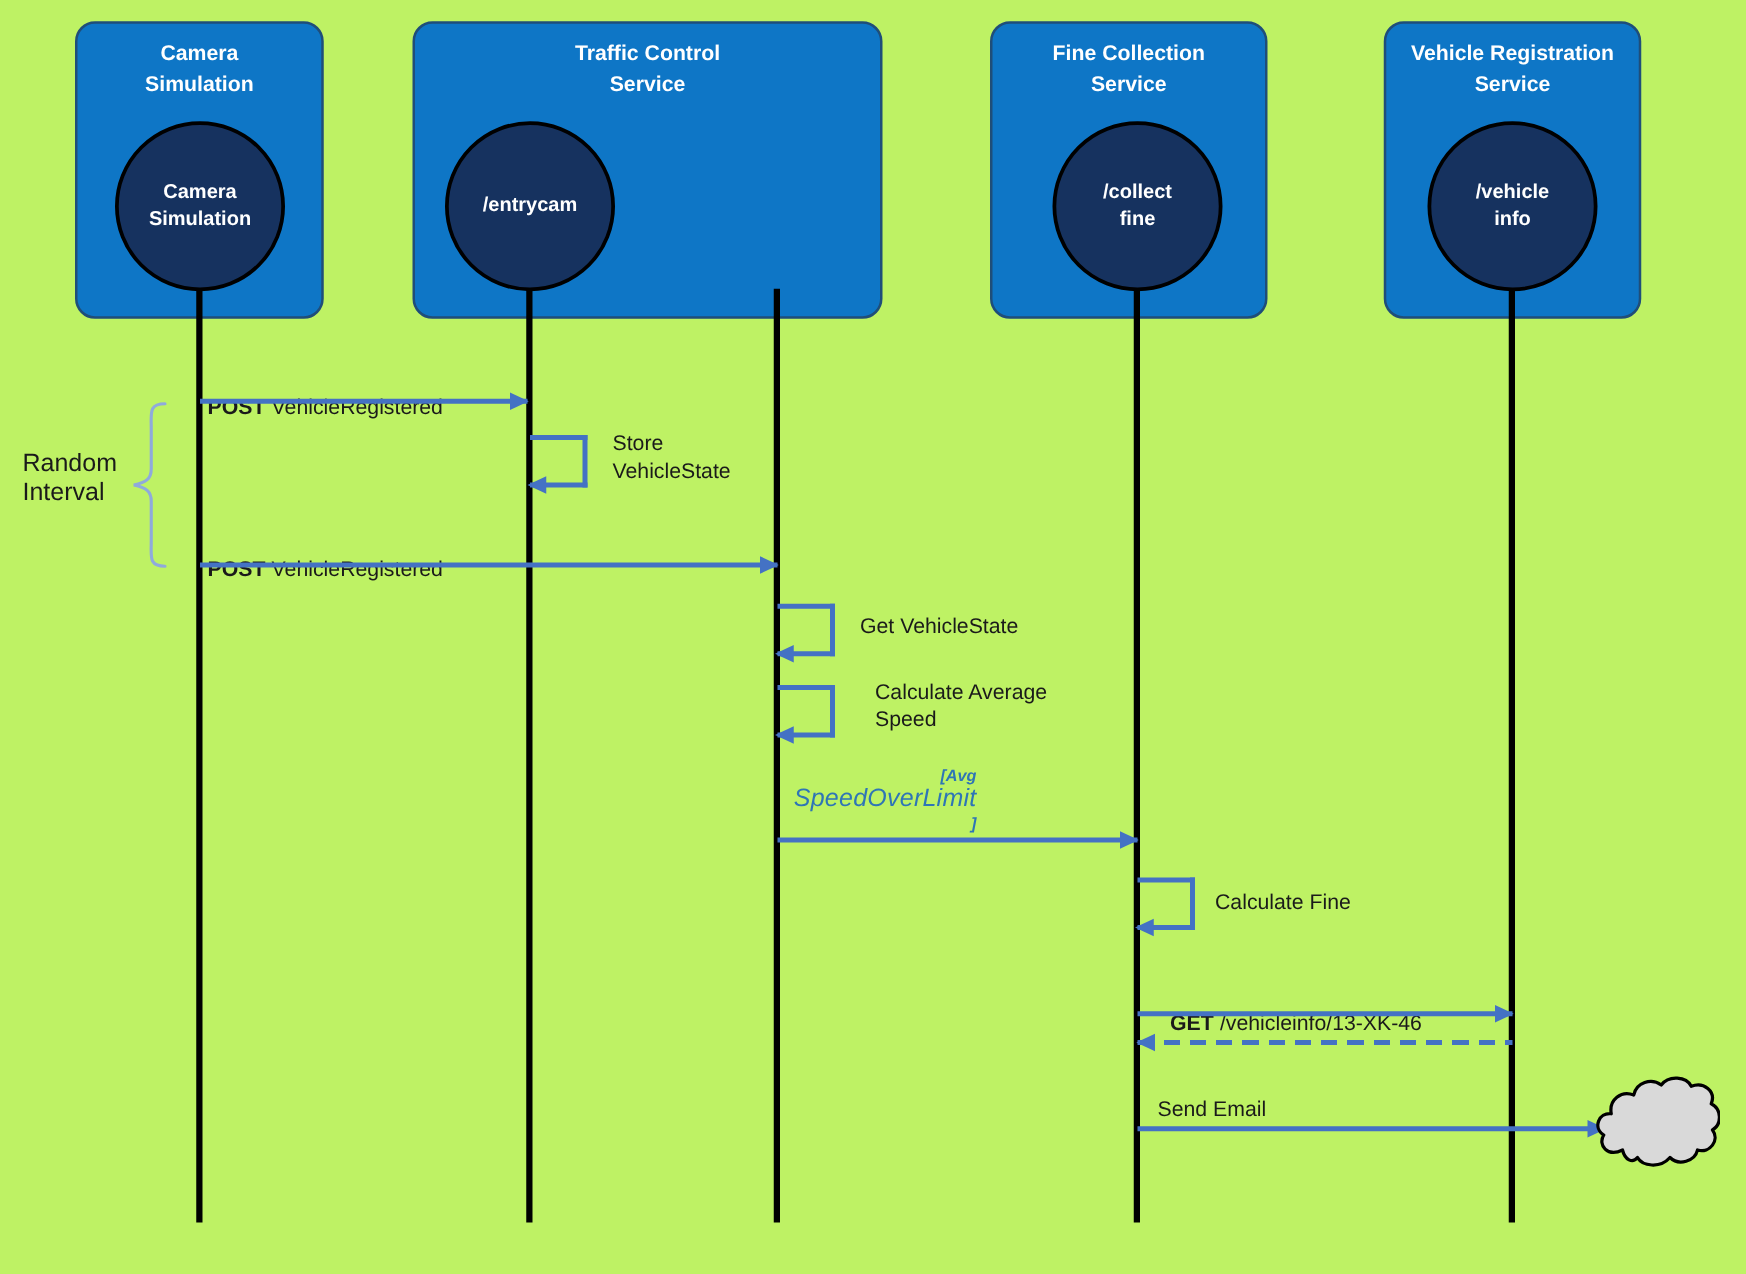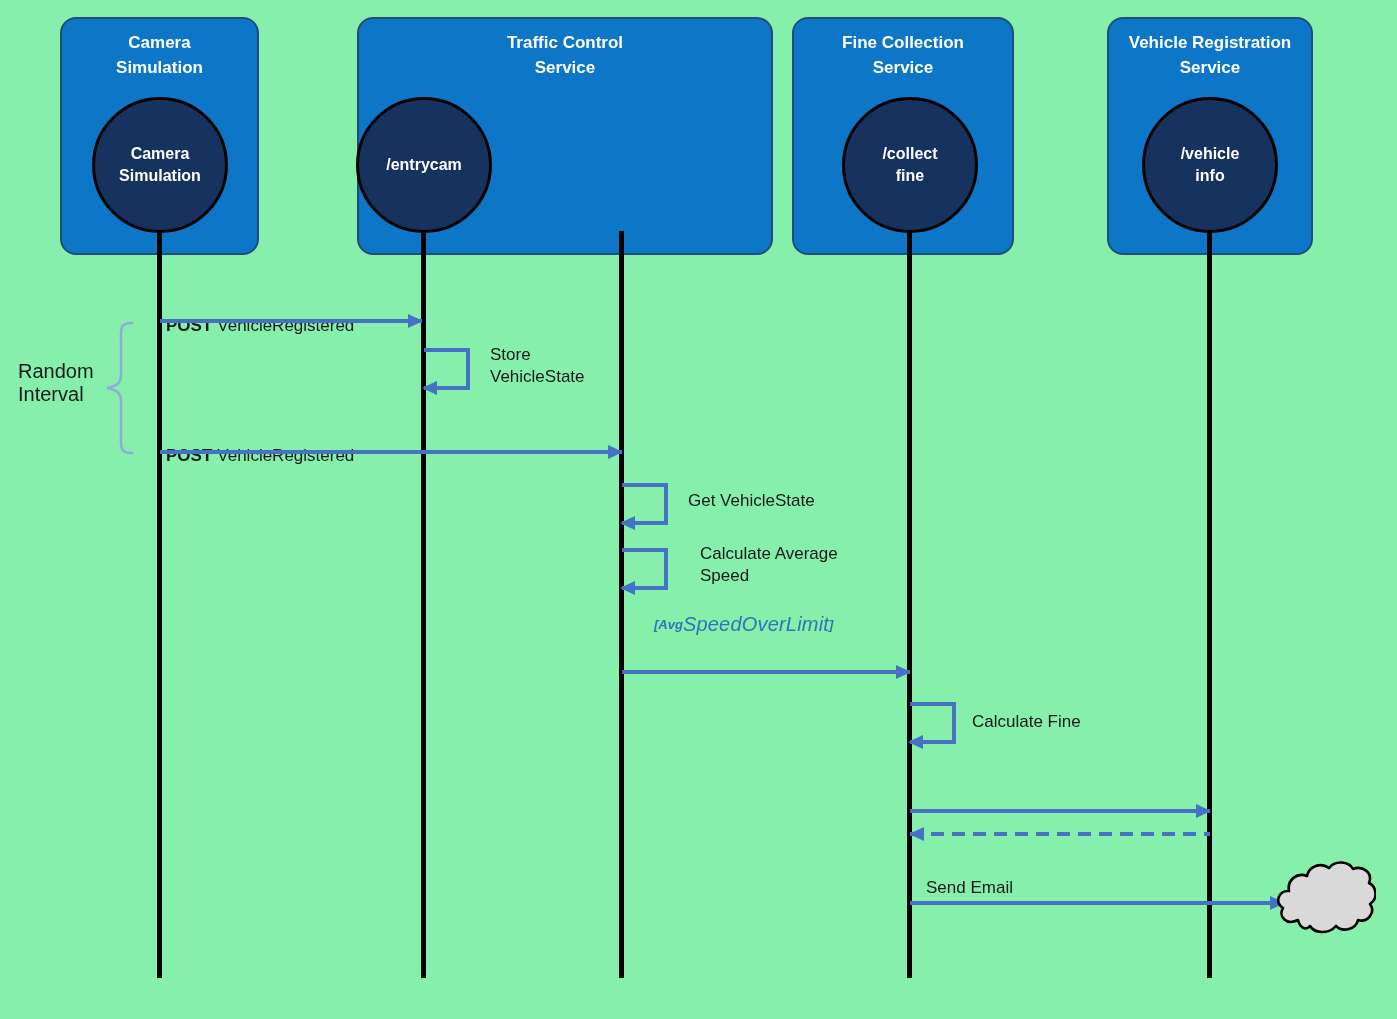--- a/index.html
+++ b/index.html
@@ -3,21 +3,21 @@
 <meta charset="utf-8">
 <style>
   * { margin: 0; padding: 0; box-sizing: border-box; }
   html, body { background: #ffffff; }
   body { font-family: "Liberation Sans", "DejaVu Sans", sans-serif; }
 
   .canvas {
     position: relative;
     width: 1397px;
     height: 1019px;
-    background: #86efac;
+    background: #bef264;
     overflow: hidden;
   }
 
   
   .service-box {
     position: absolute;
     top: 17px;
     height: 238px;
     background: #0E76C6;
     border: 2px solid #1F4E79;
@@ -125,43 +125,44 @@
     left: 18px;
     top: 360px;
     font-size: 20px;
     line-height: 23px;
     color: #1a1a1a;
     white-space: pre-line;
   }
 
   .guard-label {
     position: absolute;
-    left: 654px;
+    left: 635px;
     top: 613px;
     color: #2E75B6;
     font-style: italic;
     display: flex;
-    align-items: center;
+    align-items: flex-end;
+    flex-direction: column;
   }
   .guard-label .g-small { font-size: 13px; font-weight: 600; }
   .guard-label .g-main  { font-size: 20px; letter-spacing: 0.2px; }
 
   .brace-wrap { position: absolute; left: 102px; top: 320px; }
   .cloud-wrap { position: absolute; left: 1276px; top: 858px; }
 </style>
 </head>
 <body>
 
 <div class="canvas">
 
   <div class="service-box" style="left:60px;width:199px;">
     <div class="service-title">Camera
 Simulation</div>
   </div>
-  <div class="service-box" style="left:357px;width:416px;">
+  <div class="service-box" style="left:330px;width:376px;">
     <div class="service-title">Traffic Control
 Service</div>
   </div>
   <div class="service-box" style="left:792px;width:222px;">
     <div class="service-title">Fine Collection
 Service</div>
   </div>
   <div class="service-box" style="left:1107px;width:206px;">
     <div class="service-title">Vehicle Registration
 Service</div>
@@ -213,20 +214,23 @@
   <div class="guard-label">
     <span class="g-small">[Avg</span>
       <span class="g-main">SpeedOverLimit</span>
       <span class="g-small">]</span>
   </div>
   <div class="arrow head-right" style="left:622px;top:670px;width:288px;"></div>
 
   <div class="self-call" style="left:910px;top:702px;"></div>
   <div class="msg-label" style="left:972px;top:711px;">Calculate Fine</div>
 
+  <div class="msg-label" style="left:936px;top:786px;">
+    <b>GET</b><span>/vehicleinfo/13-XK-46</span>
+  </div>
   <div class="arrow head-right" style="left:910px;top:809px;width:300px;"></div>
 
   <div class="arrow dashed head-left" style="left:910px;top:832px;width:300px;"></div>
 
   <div class="msg-label" style="left:926px;top:877px;">Send Email</div>
   <div class="arrow head-right" style="left:910px;top:901px;width:374px;"></div>
 
   <div class="cloud-wrap">
     <svg width="100" height="82" viewBox="0 0 100 82">
       <path d="M 22 62

